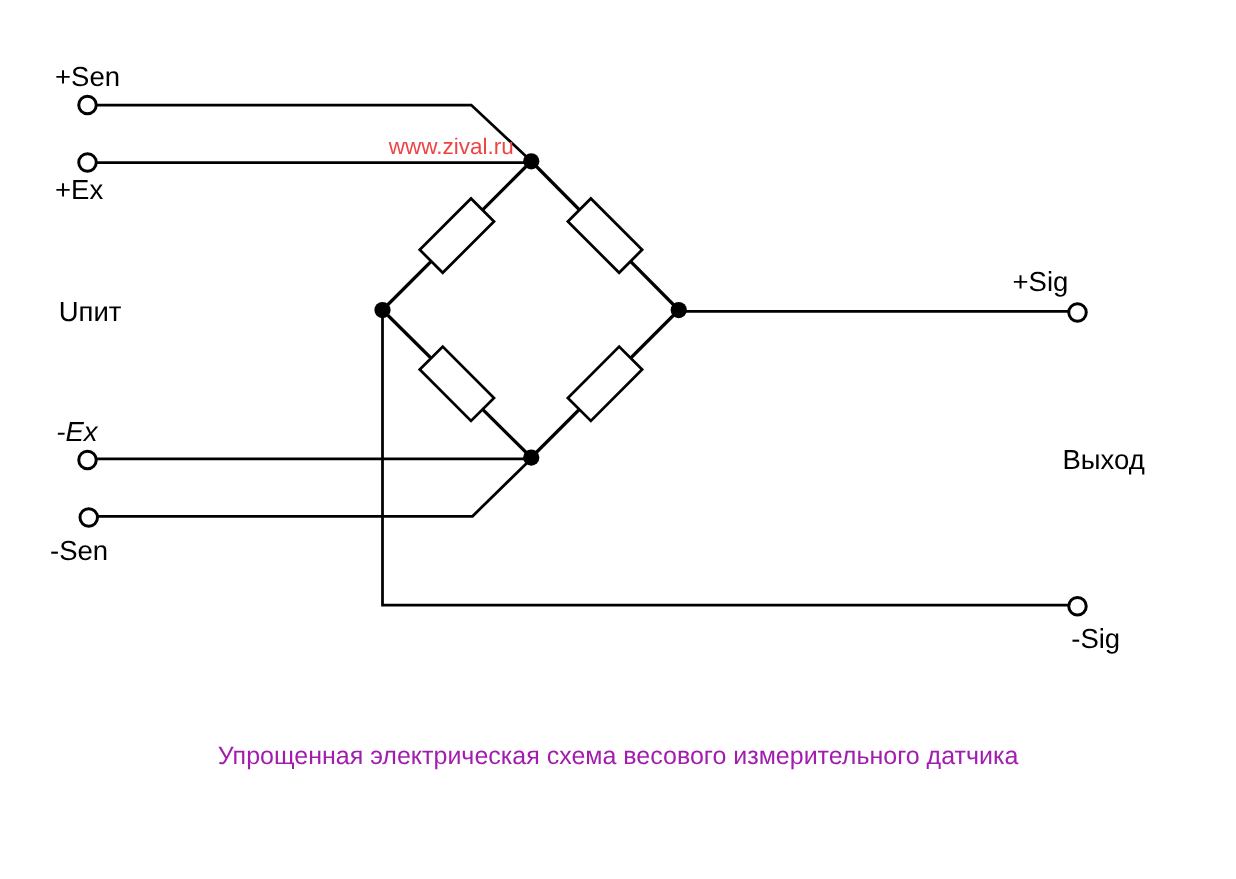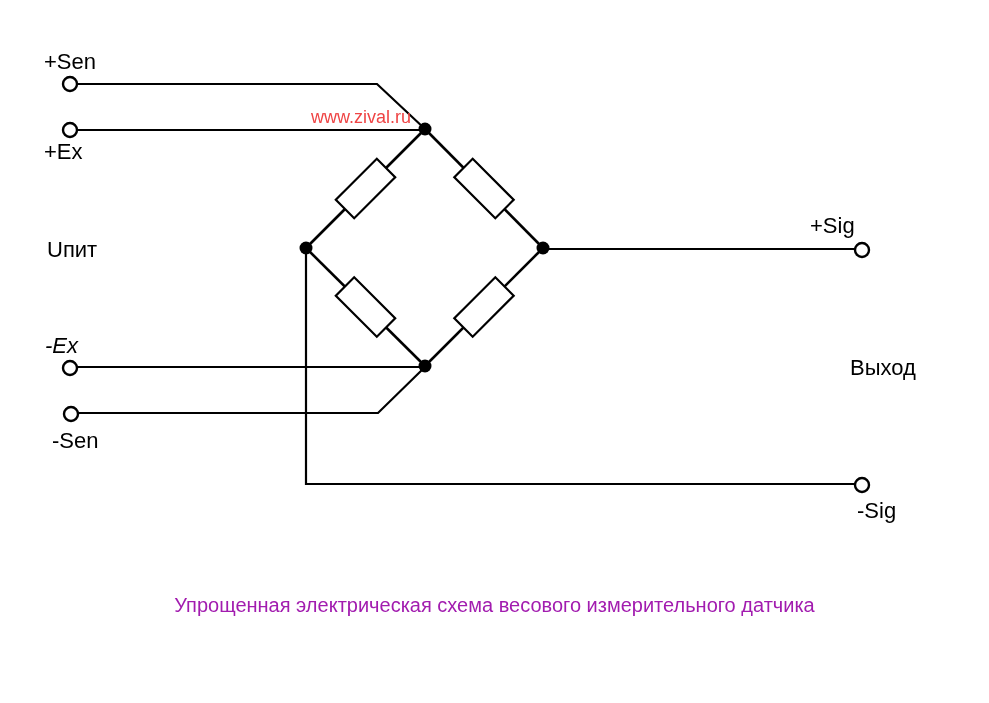--- a/index.html
+++ b/index.html
@@ -90,21 +90,21 @@
   </svg>
 
   <div class="label" style="left:44px; top:50px;">+Sen</div>
 
   <div class="label" style="left:44px; top:140px;text-align:center;">+Ex</div>
 
   <div class="label" style="left:47px; top:238px;">Uпит</div>
 
   <div class="label" style="left:45px; top:334px;font-style:italic;">-Ex</div>
 
-  <div class="label" style="left:52px; top:429px;">-Sen</div>
+  <div class="label" style="left:40px; top:429px;">-Sen</div>
 
   <div class="label" style="left:810px; top:214px;">+Sig</div>
 
   <div class="label" style="left:850px; top:356px;">Выход</div>
 
   <div class="label" style="left:857px; top:499px;">-Sig</div>
 
   <div class="watermark">www.zival.ru</div>
 
   <div class="caption">

